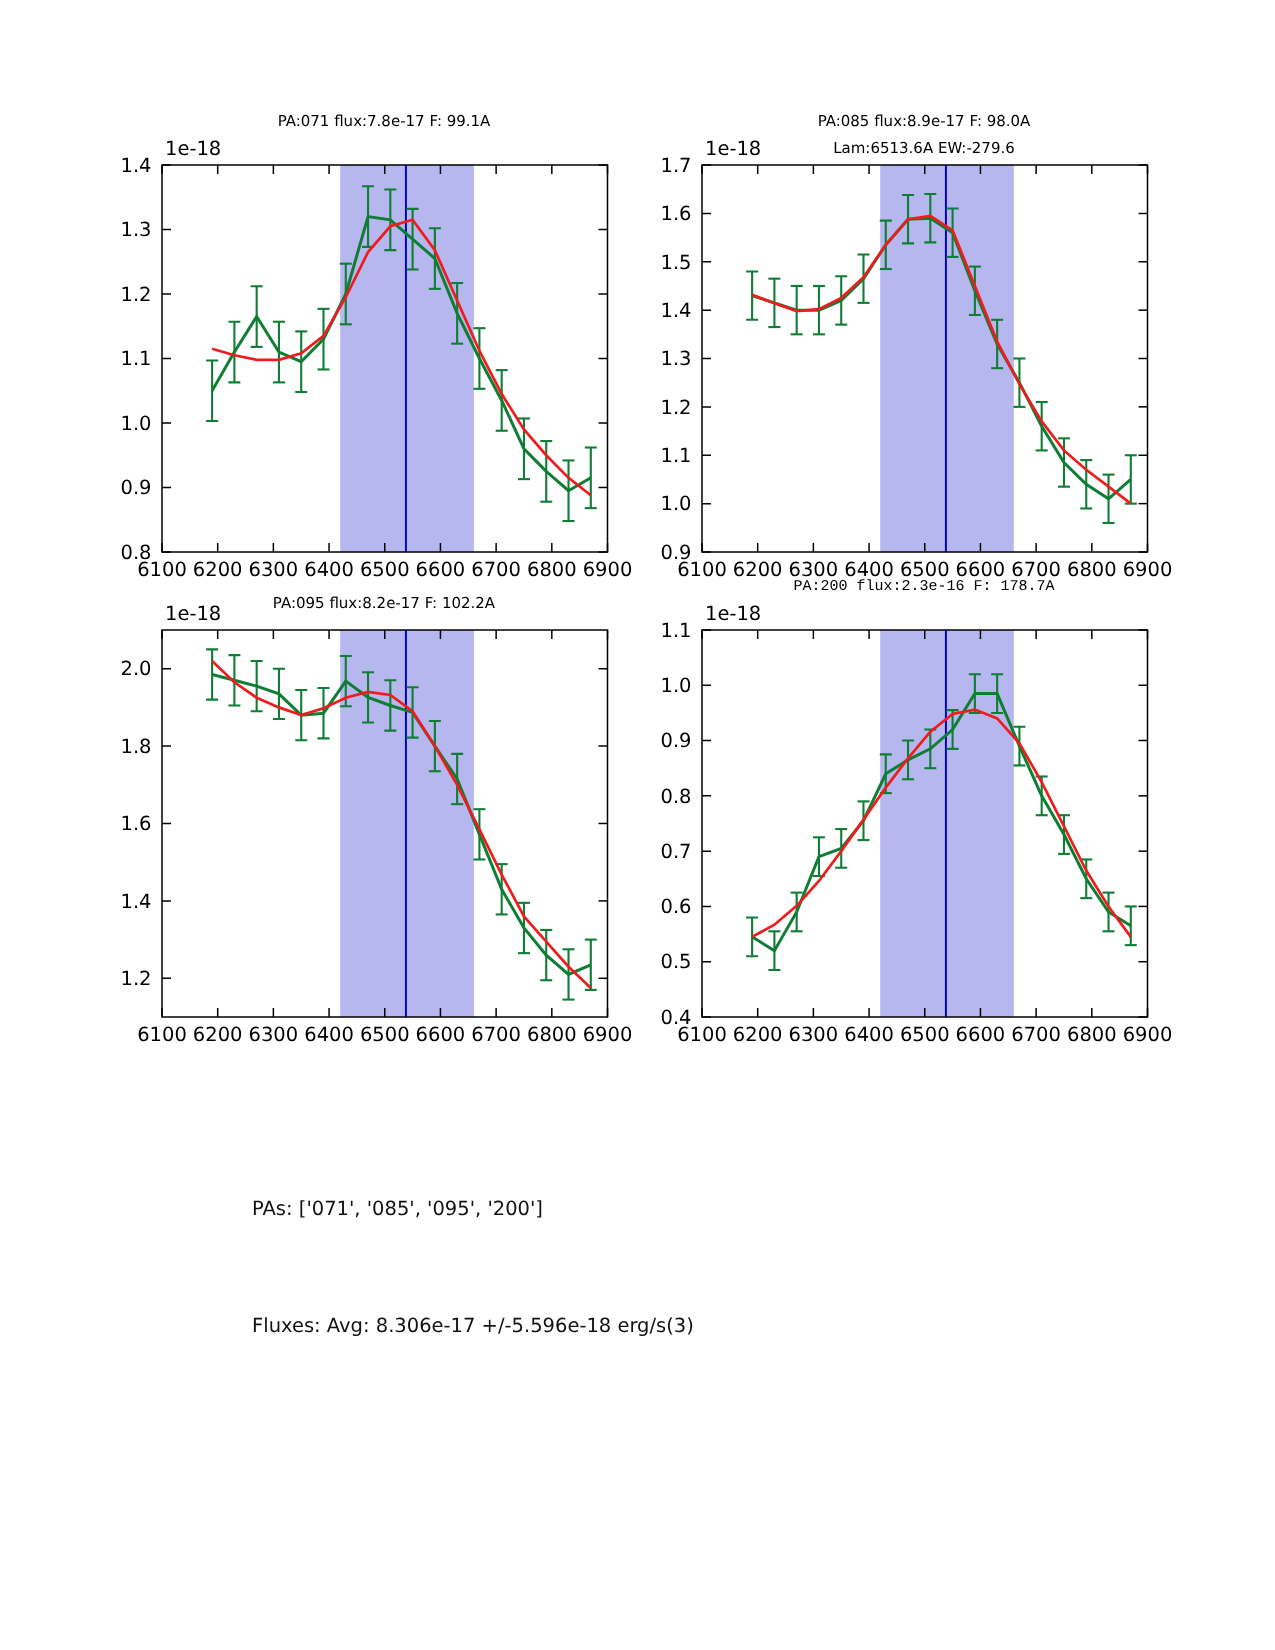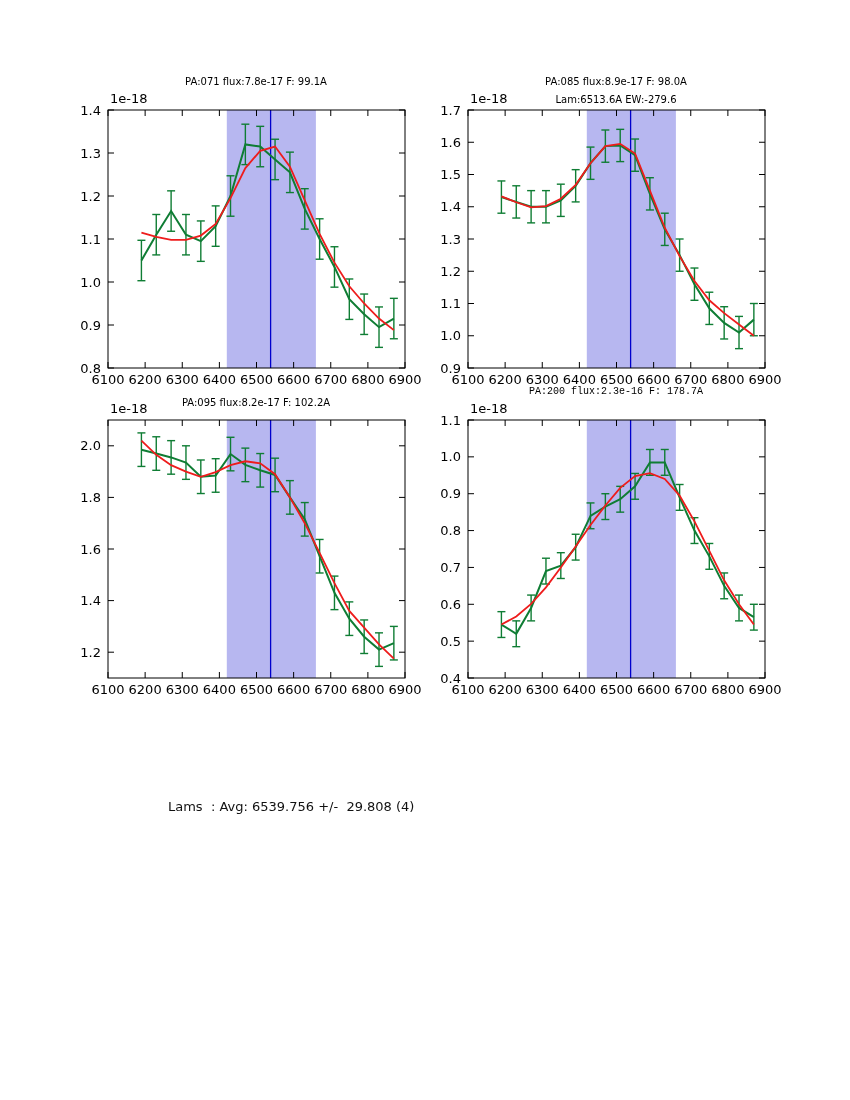--- a/index.html
+++ b/index.html
@@ -470,18 +470,19 @@
       <line x1="65" x2="71" y1="81.85714285714289" y2="81.85714285714289" stroke="#000000" stroke-width="1"></line>
       <line x1="362" x2="356" y1="81.85714285714289" y2="81.85714285714289" stroke="#000000" stroke-width="1"></line>
       <text x="58" y="86.35714285714289" text-anchor="end" font-size="13px" fill="#000">1.0</text>
       <line x1="65" x2="71" y1="45" y2="45" stroke="#000000" stroke-width="1"></line>
       <line x1="362" x2="356" y1="45" y2="45" stroke="#000000" stroke-width="1"></line>
       <text x="58" y="49.5" text-anchor="end" font-size="13px" fill="#000">1.1</text>
       <text x="67" y="38" text-anchor="start" font-size="13px" fill="#000">1e-18</text>
     </svg>
 
   <div id="summary">
-    <div>Lams  : Avg: 6539.756 +/-  29.808 (4)</div>
+    <div>PAs: ['071', '085', '095', '200']</div>
+    <div>Fluxes: Avg: 8.306e-17 +/-5.596e-18 erg/s(3)</div>
     
     
   </div>
 
 </div>
 
 </body></html>

